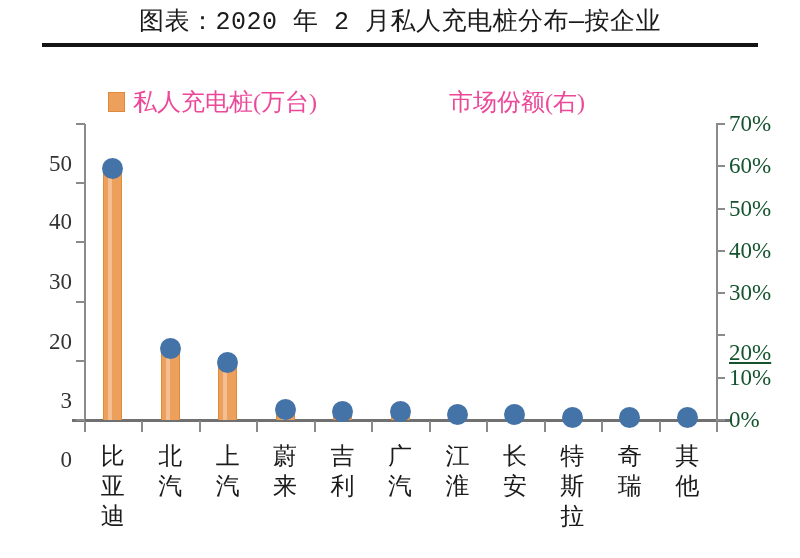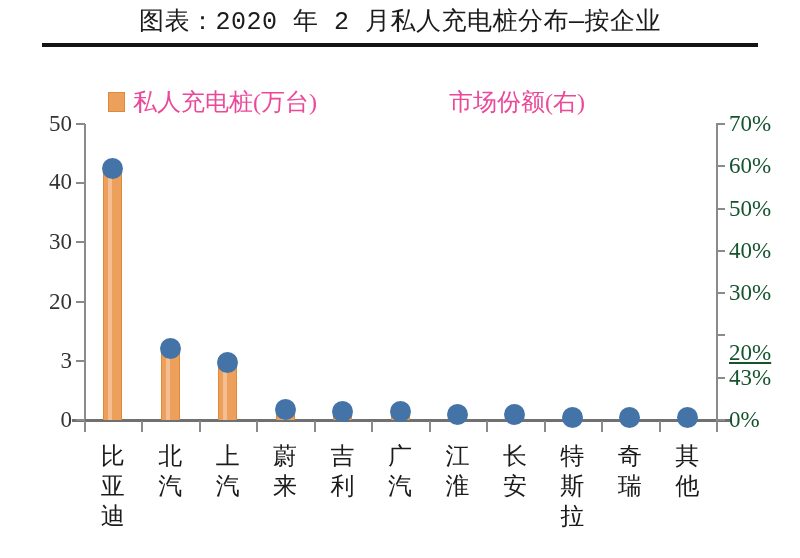--- a/index.html
+++ b/index.html
@@ -116,20 +116,21 @@
   }
   .ylabel-left {
     position: absolute;
     right: 728px;
     width: 60px;
     text-align: right;
     font-size: 23px;
     line-height: 23px;
     color: #333333;
     font-family: "Liberation Serif", "DejaVu Serif", serif;
+    margin-top: 40px;
   }
   .ylabel-right {
     position: absolute;
     left: 729px;
     width: 70px;
     text-align: left;
     font-size: 23px;
     line-height: 23px;
     color: #14532d;
     font-family: "Liberation Serif", "DejaVu Serif", serif;
@@ -219,21 +220,21 @@
 <div id="ylabels-left">
     <div class="ylabel-left" style="top: 408px;">0</div>
     <div class="ylabel-left" style="top: 348.8px;">3</div>
     <div class="ylabel-left" style="top: 289.6px;">20</div>
     <div class="ylabel-left" style="top: 230.4px;">30</div>
     <div class="ylabel-left" style="top: 170px;">40</div>
     <div class="ylabel-left" style="top: 112px;">50</div>
   </div>
 <div id="ylabels-right">
     <div class="ylabel-right" style="top: 408px;">0%</div>
-    <div class="ylabel-right" style="top: 365.714px;">43%</div>
+    <div class="ylabel-right" style="top: 365.714px;">10%</div>
     <div class="ylabel-right" style="top: 341px; text-decoration: underline;">20%</div>
     <div class="ylabel-right" style="top: 281.143px;">30%</div>
     <div class="ylabel-right" style="top: 238.857px;">40%</div>
     <div class="ylabel-right" style="top: 196.571px;">50%</div>
     <div class="ylabel-right" style="top: 154.286px;">60%</div>
     <div class="ylabel-right" style="top: 112px;">70%</div>
   </div>
 <div id="xticks">
     <div class="xtick" style="left: 84px;"></div>
     <div class="xtick" style="left: 141.455px;"></div>

